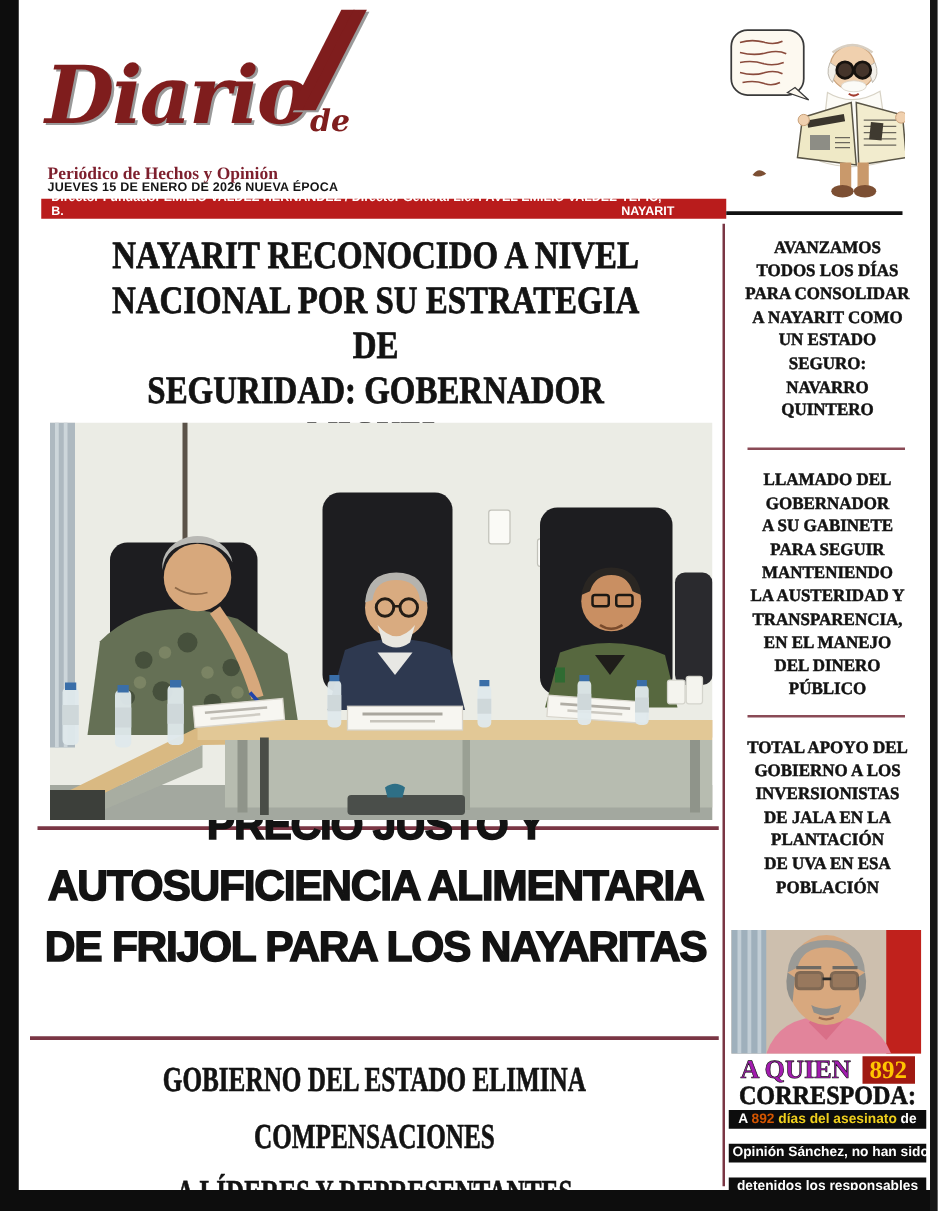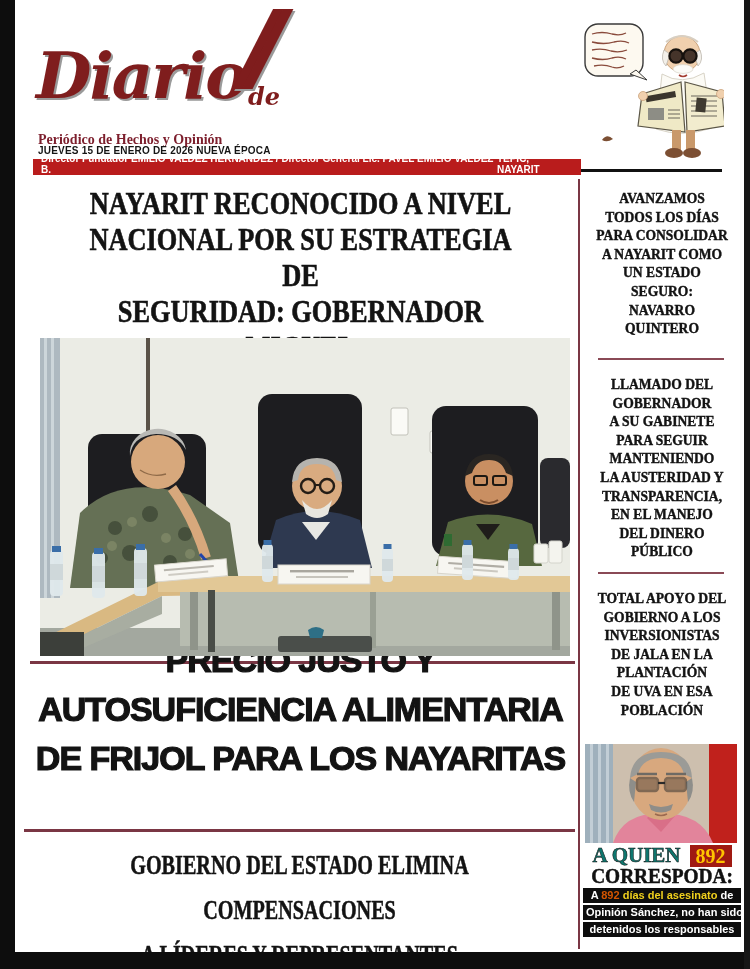--- a/index.html
+++ b/index.html
@@ -48,28 +48,28 @@
   
   .side-story{position:absolute;left:583px;width:158px;text-align:center;white-space:pre-line;
       font-family:"Liberation Serif",serif;font-weight:bold;color:#131313;font-size:14px;
       line-height:18.6px;-webkit-text-stroke:.4px #131313;transform:scaleX(.97);transform-origin:top center;}
   .s1{top:190px;} .s2{top:376px;} .s3{top:590px;}
   .d1{top:358px;} .d2{top:572px;}
 
   .portrait{position:absolute;left:585px;top:744px;width:152px;height:99px;}
   .aquien-row{position:absolute;left:583px;top:843px;width:158px;display:flex;align-items:center;
       justify-content:center;gap:9px;}
-  .aquien{font-family:"Liberation Serif",serif;font-weight:bold;font-size:21px;color:#0f766e;
+  .aquien{font-family:"Liberation Serif",serif;font-weight:bold;font-size:21px;color:#a21caf;
       -webkit-text-stroke:.5px #111;}
   .badge{background:var(--badge-bg);color:var(--badge-text);font-family:"Liberation Serif",serif;
       font-weight:bold;font-size:20px;padding:0 6px;line-height:22px;}
   .correspoda{position:absolute;left:583px;top:864px;width:158px;text-align:center;
       font-family:"Liberation Serif",serif;font-weight:bold;font-size:21px;color:#111;
       -webkit-text-stroke:.5px #111;transform:scaleX(.92);transform-origin:top center;}
-  .notice{position:absolute;left:583px;top:888px;width:158px;display:flex;flex-direction:column;gap:2px;justify-content:flex-end;}
+  .notice{position:absolute;left:583px;top:888px;width:158px;display:flex;flex-direction:column;gap:12px;justify-content:flex-end;}
   .notice .strip{background:#0d0d0d;color:#fff;font-family:"Liberation Sans",sans-serif;
       font-weight:bold;font-size:11px;line-height:13px;padding:1px 3px;text-align:center;white-space:nowrap;}
   .notice .yl{color:var(--notice-yellow);} .notice .nm{color:var(--notice-num);}
 
   .photo{position:absolute;left:40px;top:338px;width:530px;height:318px;}
   .cartoon{position:absolute;left:584px;top:14px;width:140px;height:152px;}
   svg{display:block;}
 </style>
 </head>
 <body>

